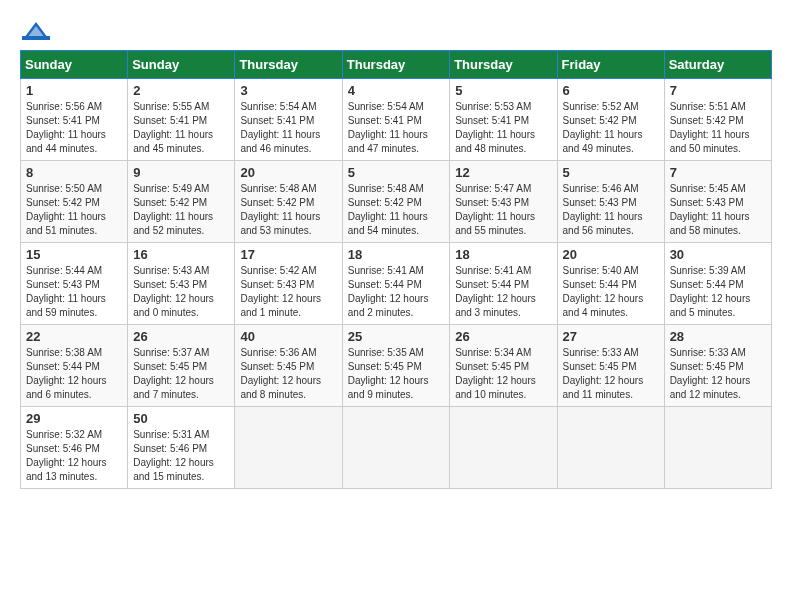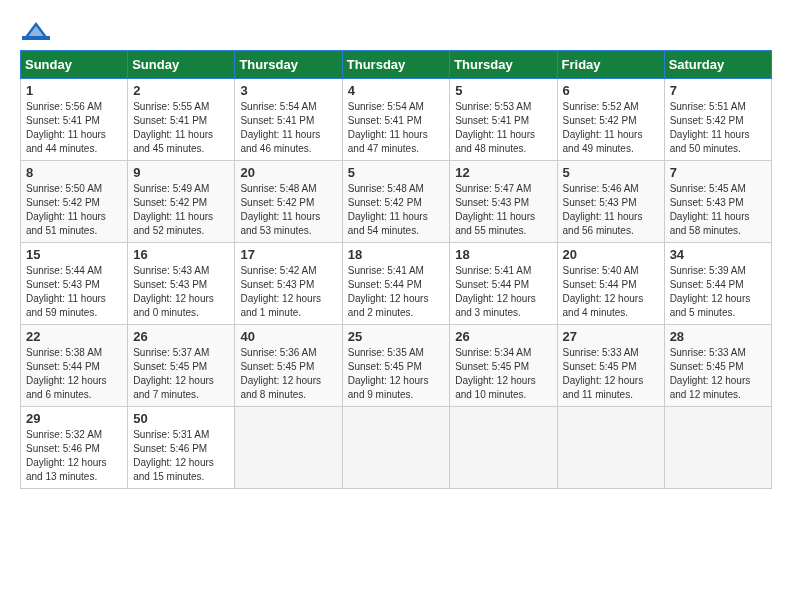--- a/index.html
+++ b/index.html
@@ -204,21 +204,21 @@
         </td>
         <td>
           <span class="day-number">18</span>
           <div class="day-info">Sunrise: 5:41 AM<br>Sunset: 5:44 PM<br>Daylight: 12 hours and 3 minutes.</div>
         </td>
         <td>
           <span class="day-number">20</span>
           <div class="day-info">Sunrise: 5:40 AM<br>Sunset: 5:44 PM<br>Daylight: 12 hours and 4 minutes.</div>
         </td>
         <td>
-          <span class="day-number">34</span>
+          <span class="day-number">30</span>
           <div class="day-info">Sunrise: 5:39 AM<br>Sunset: 5:44 PM<br>Daylight: 12 hours and 5 minutes.</div>
         </td>
       </tr>
       <tr>
         <td>
           <span class="day-number">22</span>
           <div class="day-info">Sunrise: 5:38 AM<br>Sunset: 5:44 PM<br>Daylight: 12 hours and 6 minutes.</div>
         </td>
         <td>
           <span class="day-number">26</span>

